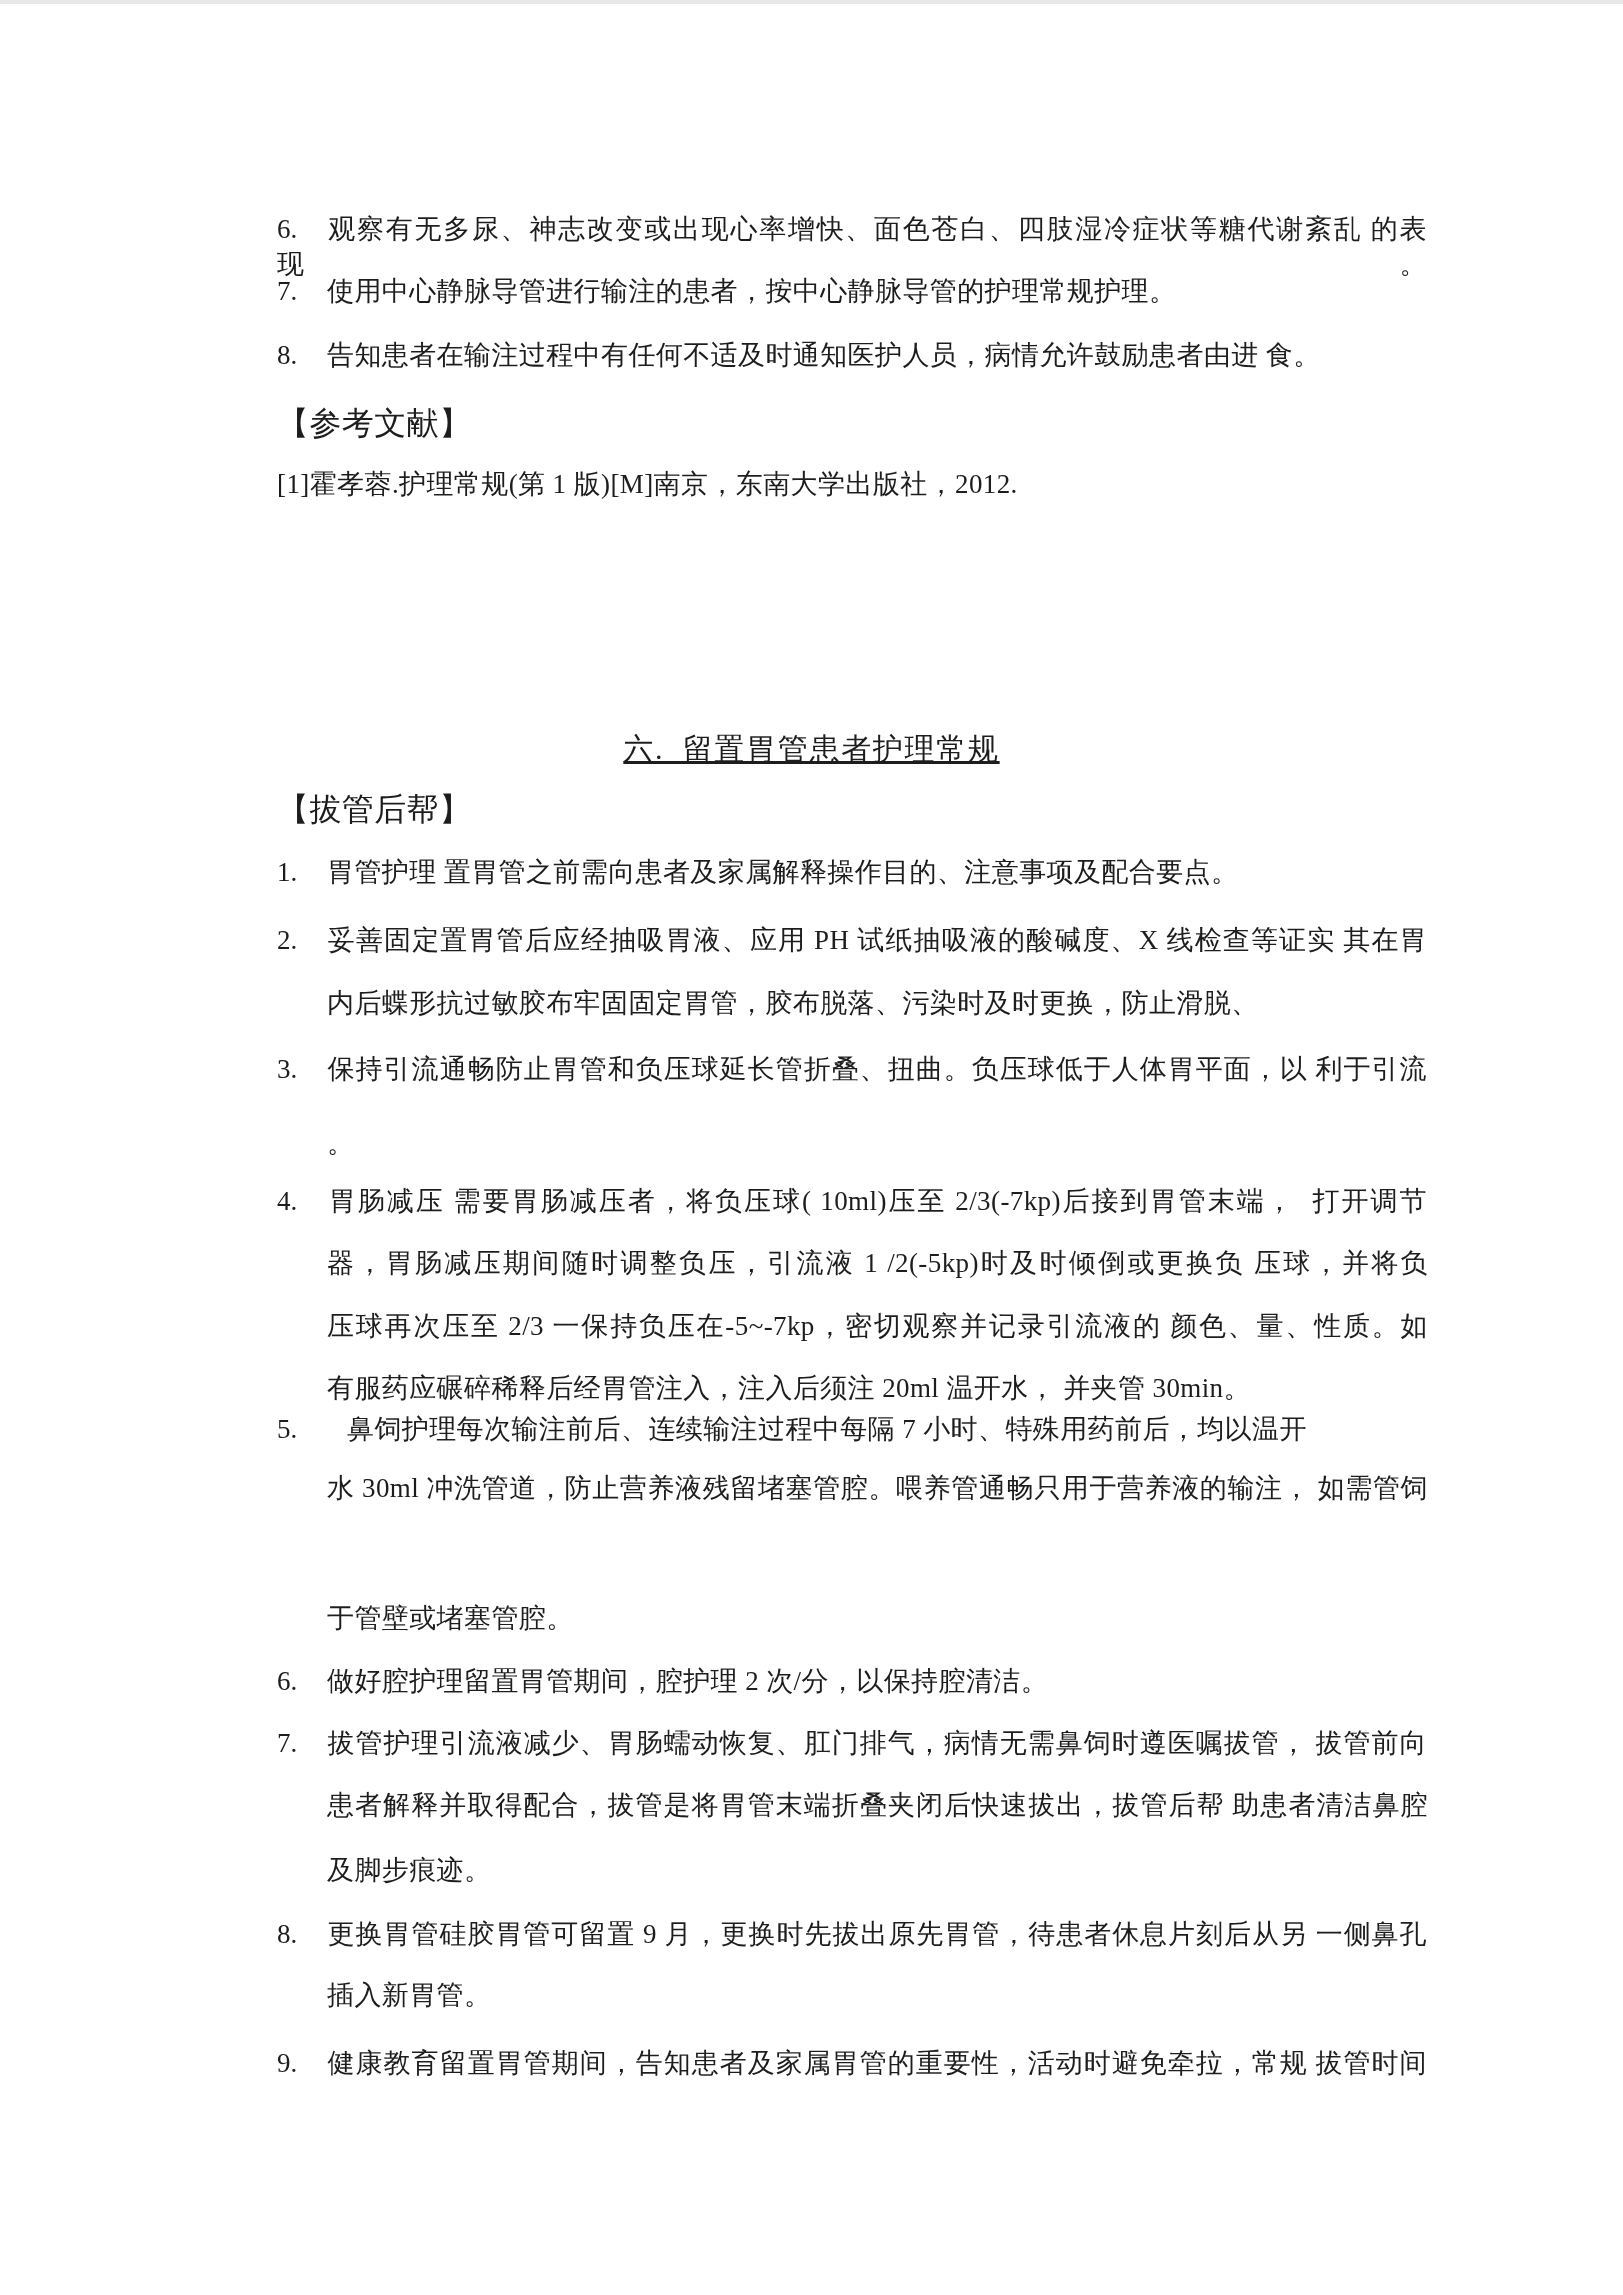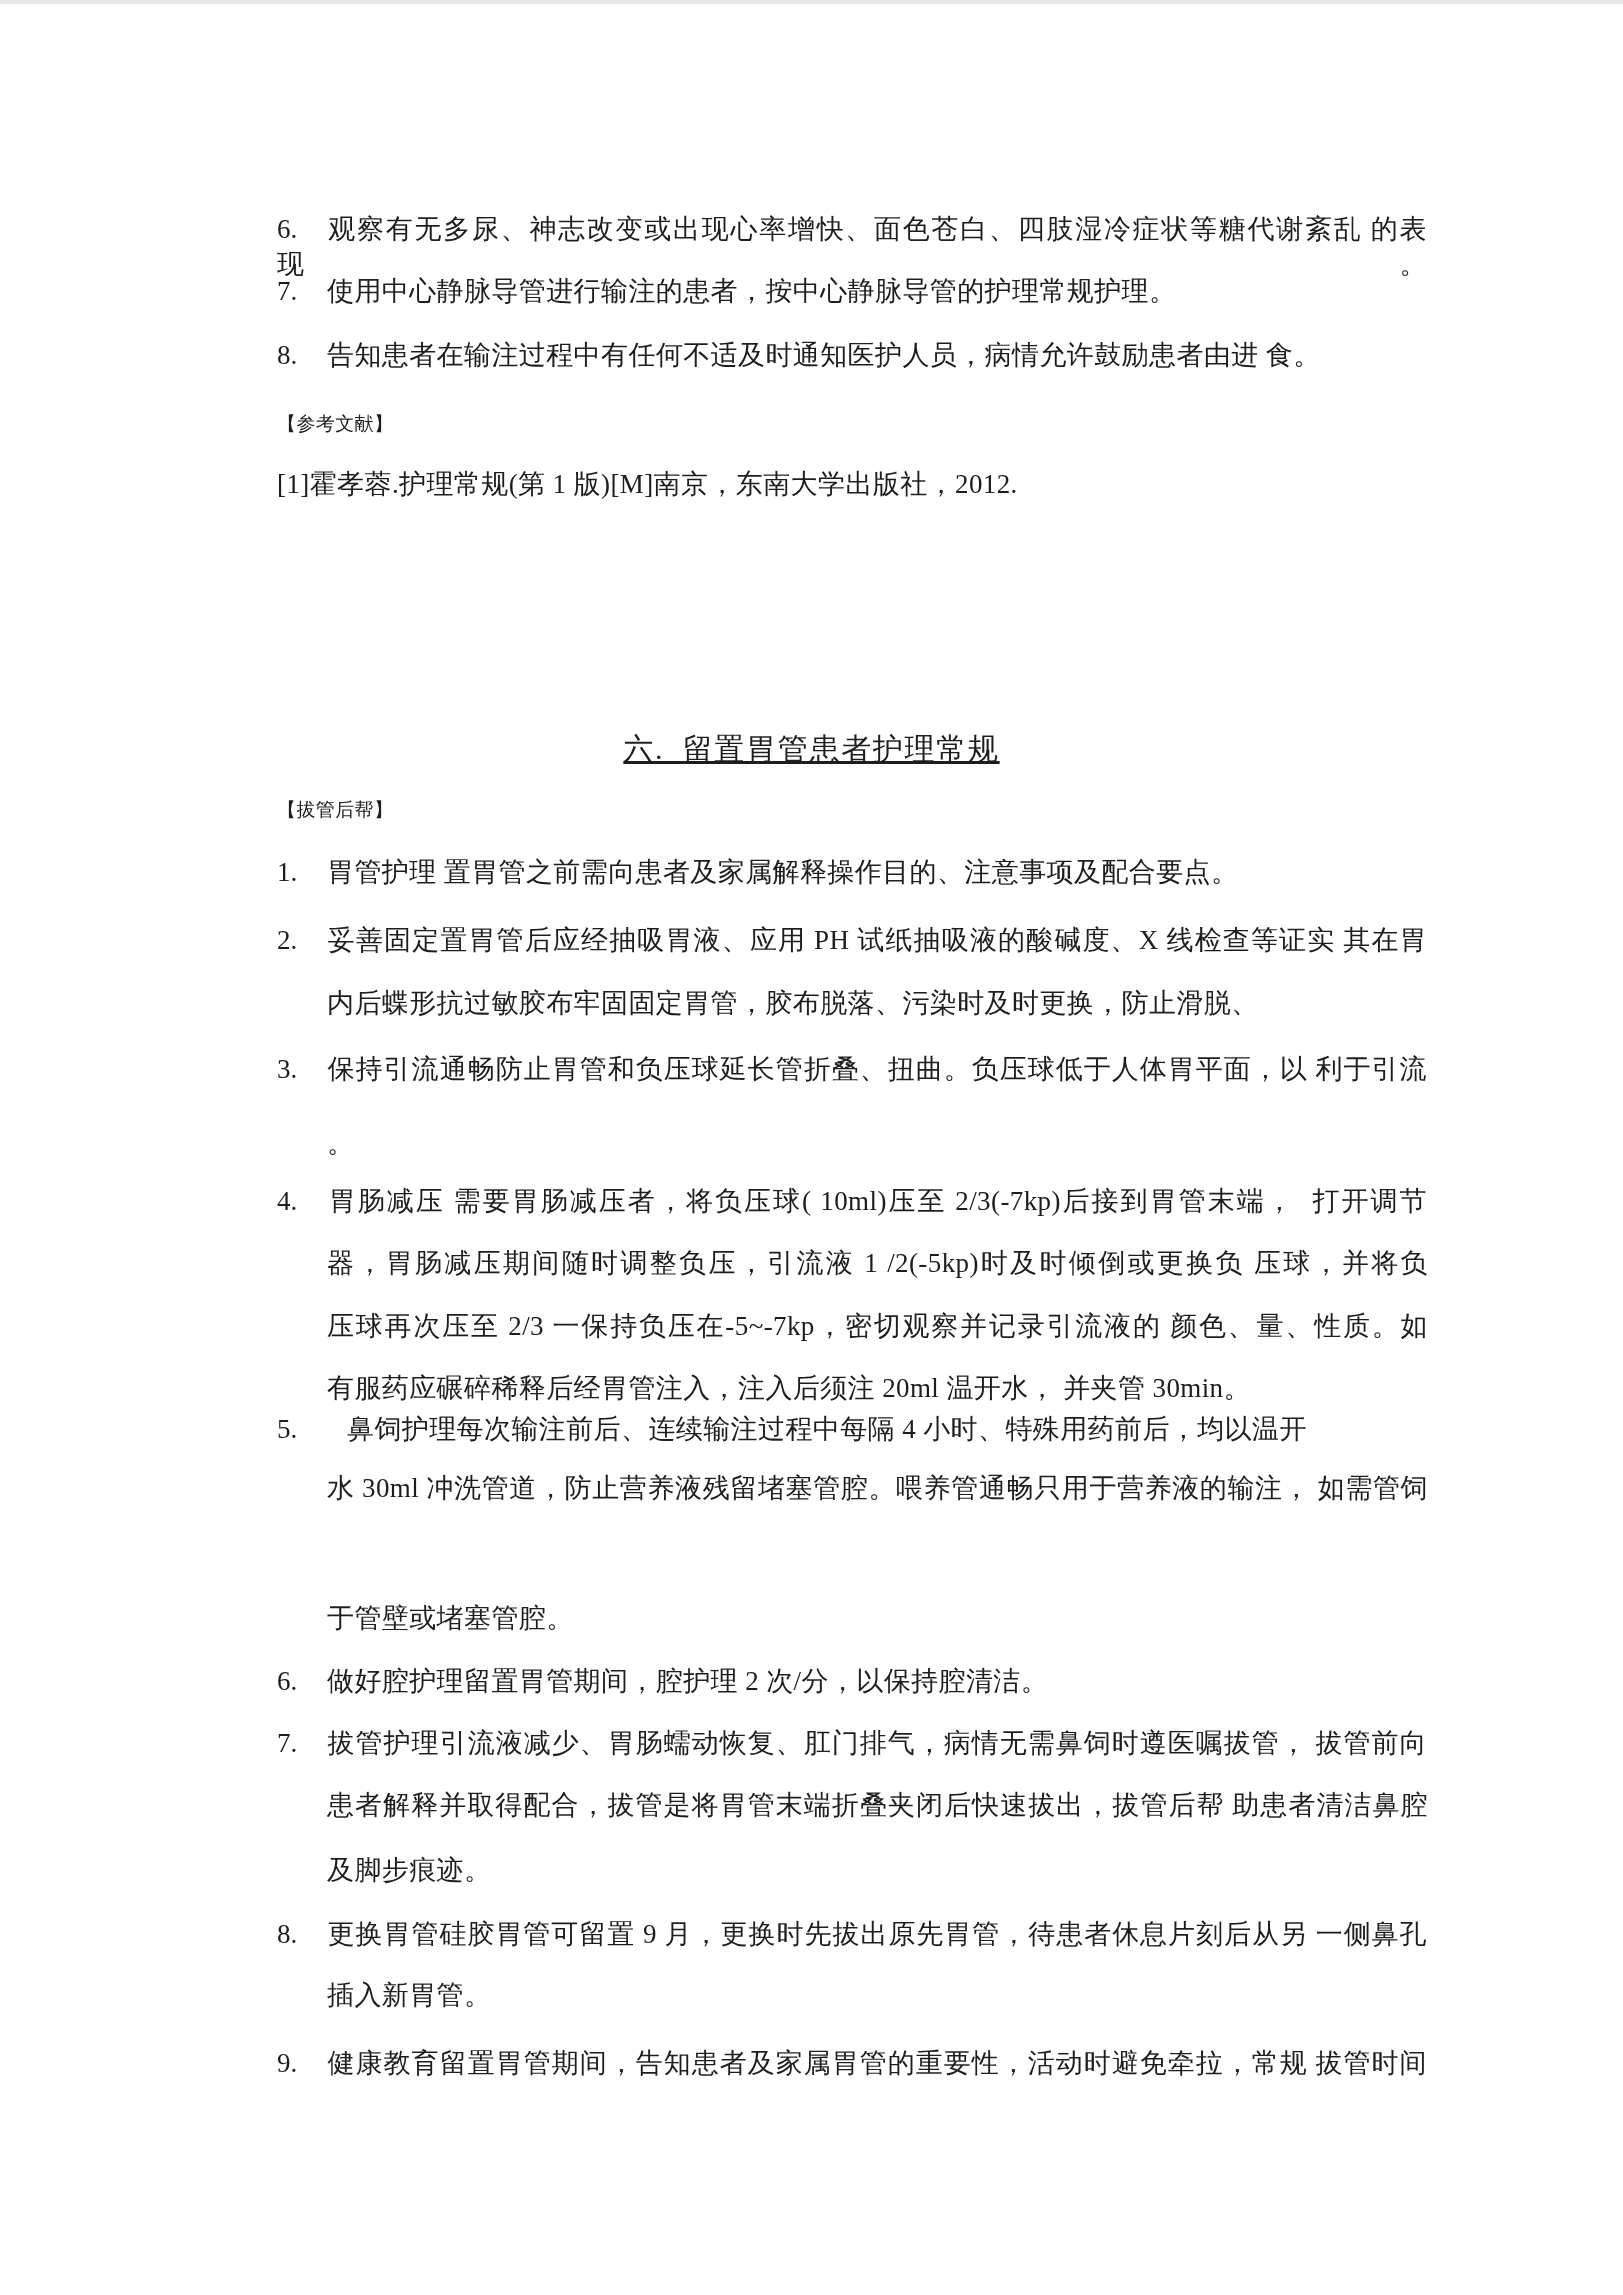--- a/index.html
+++ b/index.html
@@ -29,21 +29,21 @@
   .num {
     display: inline-block;
     width: 50px;
     letter-spacing: 0;
   }
   .num.wide { width: 70px; }
   .just { text-align: justify; text-align-last: justify; }
   .heading {
     position: absolute;
     left: 277px;
-    font-size: 19px;
+    font-size: 32px;
     line-height: 35px;
     letter-spacing: 0.4px;
     white-space: pre;
   }
   .ref-entry {
     position: absolute;
     left: 277px;
     font-size: 27px;
     line-height: 35px;
     letter-spacing: 0.4px;
@@ -83,21 +83,21 @@
   <div class="line" style="top:982px">内后蝶形抗过敏胶布牢固固定胃管，胶布脱落、污染时及时更换，防止滑脱、</div>
 
   <div class="line first just" style="top:1048px"><span class="num">3.</span><span>保持引流通畅防止胃管和负压球延长管折叠、扭曲。负压球低于人体胃平面，以 利于引流</span></div>
   <div class="line" style="top:1122px">。</div>
 
   <div class="line first just" style="top:1180px"><span class="num">4.</span><span>胃肠减压 需要胃肠减压者，将负压球( 10ml)压至 2/3(-7kp)后接到胃管末端，  打开调节</span></div>
   <div class="line just" style="top:1242px">器，胃肠减压期间随时调整负压，引流液 1 /2(-5kp)时及时倾倒或更换负 压球，并将负</div>
   <div class="line just" style="top:1305px">压球再次压至 2/3 一保持负压在-5~-7kp，密切观察并记录引流液的 颜色、量、性质。如</div>
   <div class="line" style="top:1367px">有服药应碾碎稀释后经胃管注入，注入后须注 20ml 温开水， 并夹管 30min。</div>
 
-  <div class="line first" style="top:1408px"><span class="num wide">5.</span><span>鼻饲护理每次输注前后、连续输注过程中每隔 4 小时、特殊用药前后，均以温开</span></div>
+  <div class="line first" style="top:1408px"><span class="num wide">5.</span><span>鼻饲护理每次输注前后、连续输注过程中每隔 7 小时、特殊用药前后，均以温开</span></div>
   <div class="line just" style="top:1467px">水 30ml 冲洗管道，防止营养液残留堵塞管腔。喂养管通畅只用于营养液的输注， 如需管饲</div>
   <div class="line" style="top:1597px">于管壁或堵塞管腔。</div>
 
   <div class="line first" style="top:1660px"><span class="num">6.</span><span>做好腔护理留置胃管期间，腔护理 2 次/分，以保持腔清洁。</span></div>
 
   <div class="line first just" style="top:1722px"><span class="num">7.</span><span>拔管护理引流液减少、胃肠蠕动恢复、肛门排气，病情无需鼻饲时遵医嘱拔管， 拔管前向</span></div>
   <div class="line" style="top:1849px">及脚步痕迹。</div>
   <div class="line just" style="top:1784px">患者解释并取得配合，拔管是将胃管末端折叠夹闭后快速拔出，拔管后帮 助患者清洁鼻腔</div>
 
   <div class="line first just" style="top:1913px"><span class="num">8.</span><span>更换胃管硅胶胃管可留置 9 月，更换时先拔出原先胃管，待患者休息片刻后从另 一侧鼻孔</span></div>

